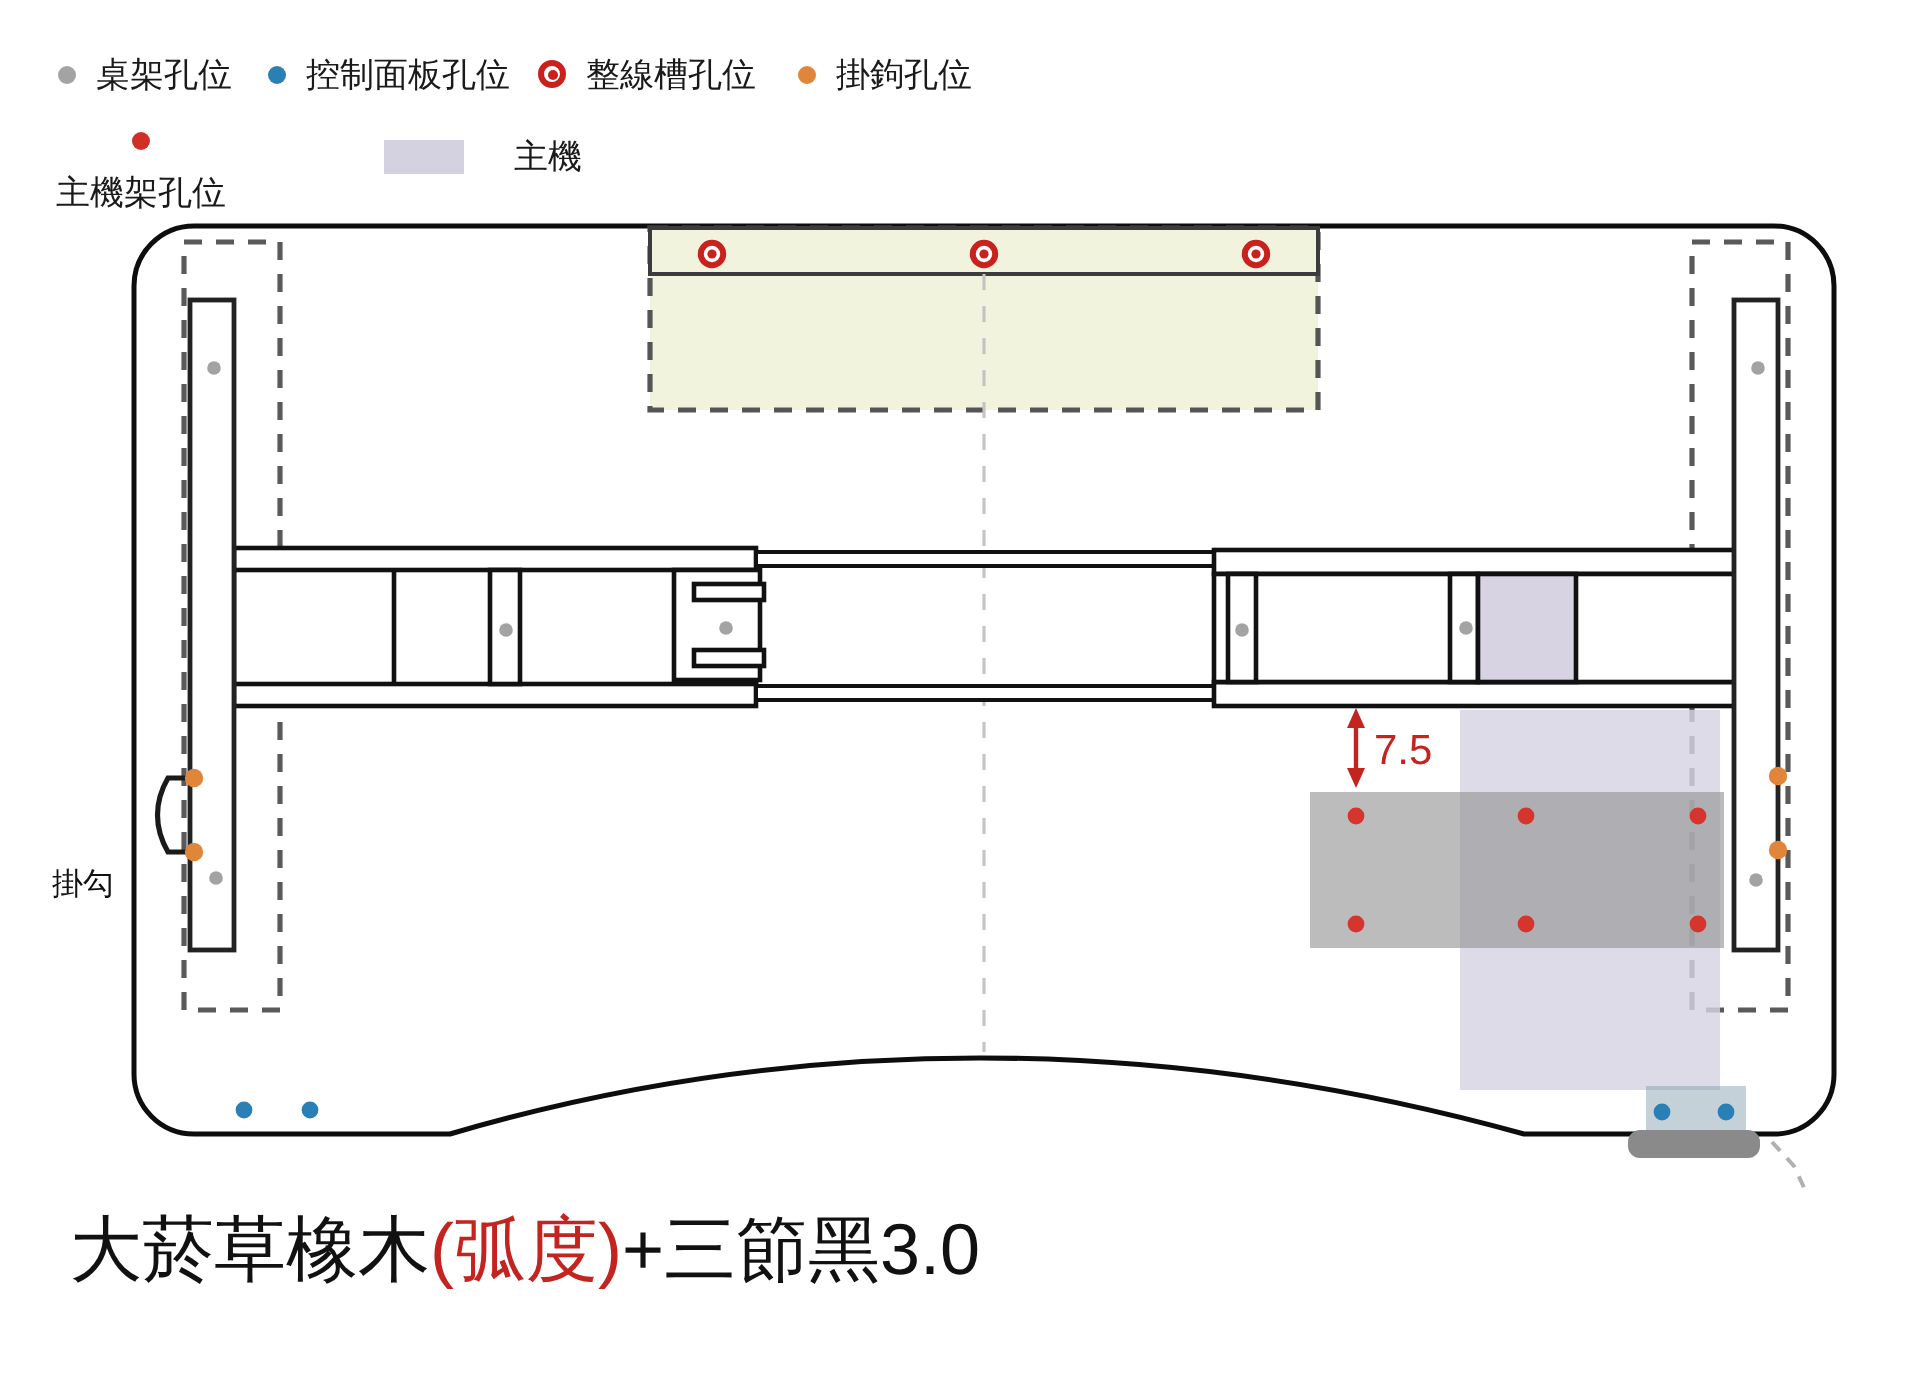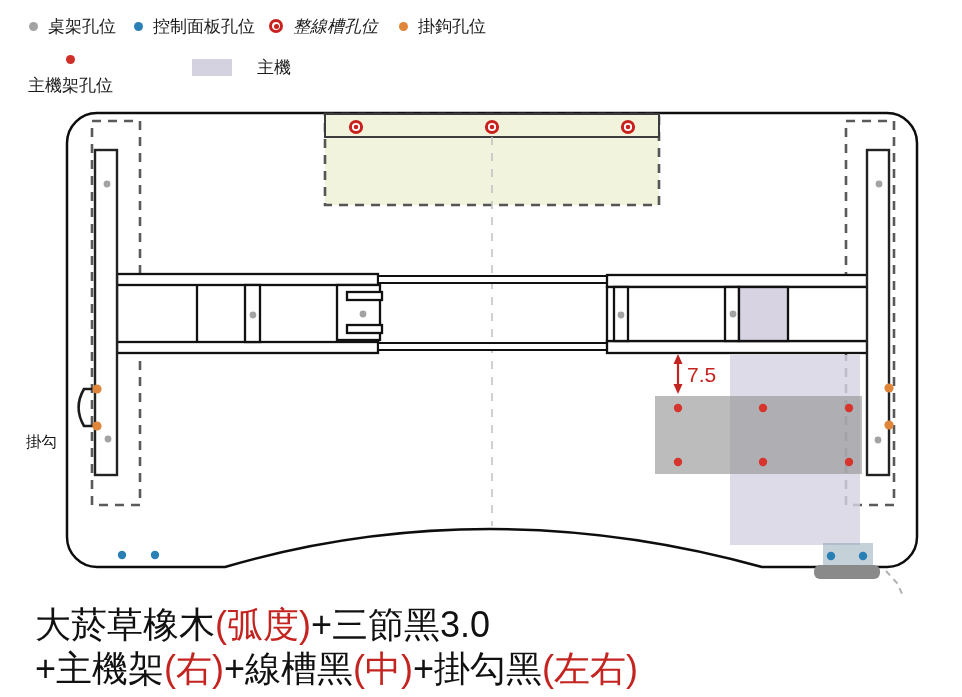--- a/index.html
+++ b/index.html
@@ -1,21 +1,21 @@
 <!DOCTYPE html>
 <html><head>
 <meta charset="utf-8">
 <style>
   html,body{margin:0;padding:0;background:#fff;}
   body{width:962px;height:697px;position:relative;overflow:hidden;
        font-family:"Liberation Sans","DejaVu Sans",sans-serif;color:#1a1a1a;}
   .stage{position:absolute;inset:0;}
   svg{position:absolute;left:0;top:0;}
   
-  .legend{position:absolute;left:0;top:0;width:962px;height:90px;}
+  .legend{position:absolute;left:0;top:11px;width:962px;height:90px;}
   .lg-item{position:absolute;display:flex;align-items:center;gap:10px;height:24px;}
   .lg-label{font-size:17px;white-space:nowrap;}
   .dot{width:9px;height:9px;border-radius:50%;display:inline-block;flex:0 0 auto;}
   .target{width:8px;height:8px;border-radius:50%;border:3px solid #c9211e;
           display:flex;align-items:center;justify-content:center;flex:0 0 auto;background:#fff;}
   .target-core{width:5px;height:5px;border-radius:50%;display:inline-block;}
   .swatch{width:40px;height:17px;display:inline-block;flex:0 0 auto;}
   
   .caption{position:absolute;left:35px;top:603px;font-size:36px;line-height:44px;color:#111;}
 </style>
@@ -26,21 +26,21 @@
 
   <div class="legend">
     <div class="lg-item" style="left:29px;top:14px;">
       <span class="dot" style="background: rgb(163, 163, 163);"></span>
       <span class="lg-label">桌架孔位</span>
     </div>
     <div class="lg-item" style="left:134px;top:14px;">
       <span class="dot" style="background: rgb(42, 127, 181);"></span>
       <span class="lg-label">控制面板孔位</span>
     </div>
-    <div class="lg-item" style="left:269px;top:14px;font-style:italic;">
+    <div class="lg-item" style="left:269px;top:14px;">
       <span class="target" style="border-color: rgb(201, 33, 30);">
         <span class="target-core" style="background: rgb(201, 33, 30);"></span>
       </span>
       <span class="lg-label">整線槽孔位</span>
     </div>
     <div class="lg-item" style="left:399px;top:14px;">
       <span class="dot" style="background: rgb(224, 134, 58);"></span>
       <span class="lg-label">掛鉤孔位</span>
     </div>
     <div class="lg-item" style="left:28px;top:55px;flex-direction:column;">
@@ -148,15 +148,14 @@
         <circle cx="356" cy="127" r="2.3" fill="#c9211e"></circle>
         <circle cx="492" cy="127" r="5.6" fill="#fff" stroke="#c9211e" stroke-width="3"></circle>
         <circle cx="492" cy="127" r="2.3" fill="#c9211e"></circle>
         <circle cx="628" cy="127" r="5.6" fill="#fff" stroke="#c9211e" stroke-width="3"></circle>
         <circle cx="628" cy="127" r="2.3" fill="#c9211e"></circle>
       </g>
   </svg>
 
   <div class="caption">
     <div><span>大菸草橡木</span><span style="color: rgb(196, 36, 32);">(弧度)</span><span>+三節黑3.0</span></div>
-    <div><span>+主機架</span><span style="color: rgb(196, 36, 32);">(右)</span><span>+線槽黑</span><span style="color: rgb(196, 36, 32);">(中)</span><span>+掛勾黑</span><span style="color: rgb(196, 36, 32);">(左右)</span></div>
   </div>
 </div>
 
 </body></html>

